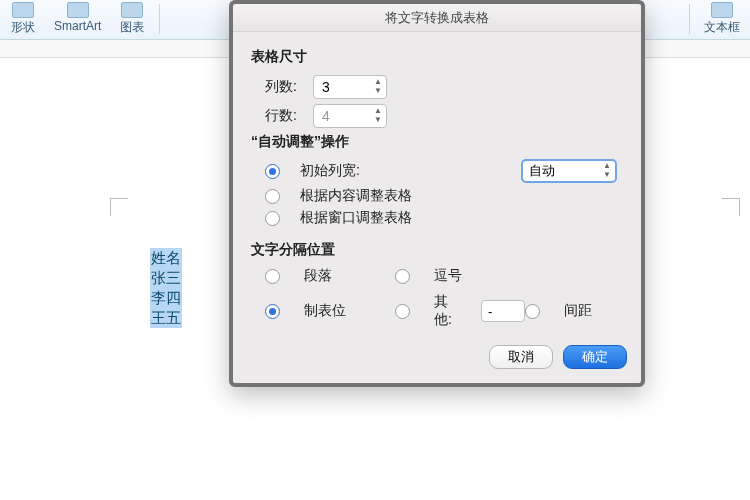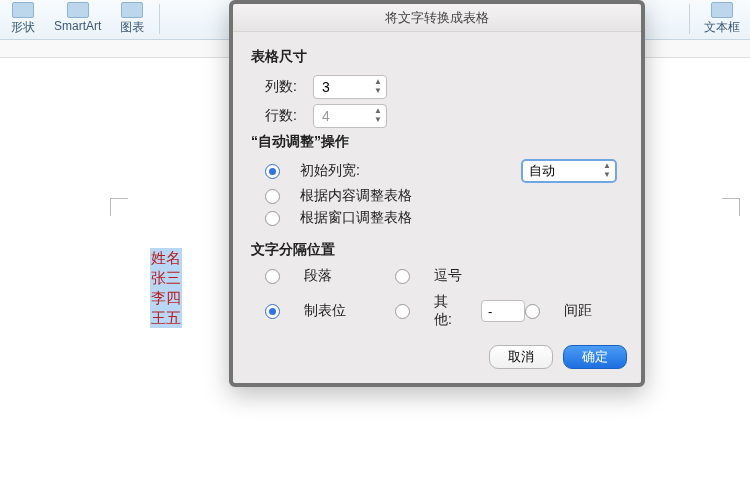--- a/index.html
+++ b/index.html
@@ -50,21 +50,21 @@
       background: #fff;
       height: 442px;
     }
     .corner-tl { position: absolute; left: 110px; top: 140px; width: 18px; height: 18px; border-left: 1px solid #bbb; border-top: 1px solid #bbb; }
     .corner-tr { position: absolute; right: 10px; top: 140px; width: 18px; height: 18px; border-right: 1px solid #bbb; border-top: 1px solid #bbb; }
     .sel-text {
       position: absolute;
       left: 150px;
       top: 190px;
       font-size: 15px;
-      color: #b91c1c;
+      color: #0c4a6e;
       line-height: 20px;
     }
     .sel-text div { background: #b7d7f4; padding: 0 1px; }
     
     .dialog {
       position: absolute;
       left: 229px;
       top: 0px;
       width: 416px;
       background: #eceaea;

